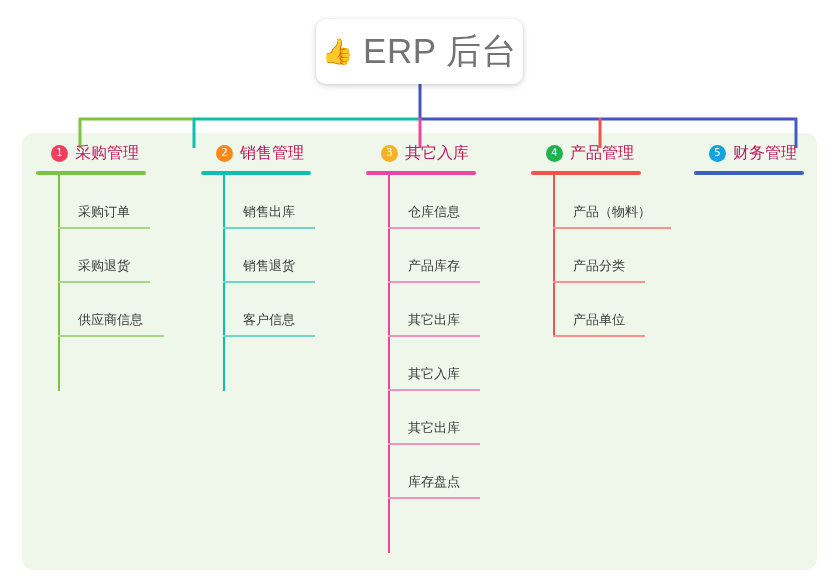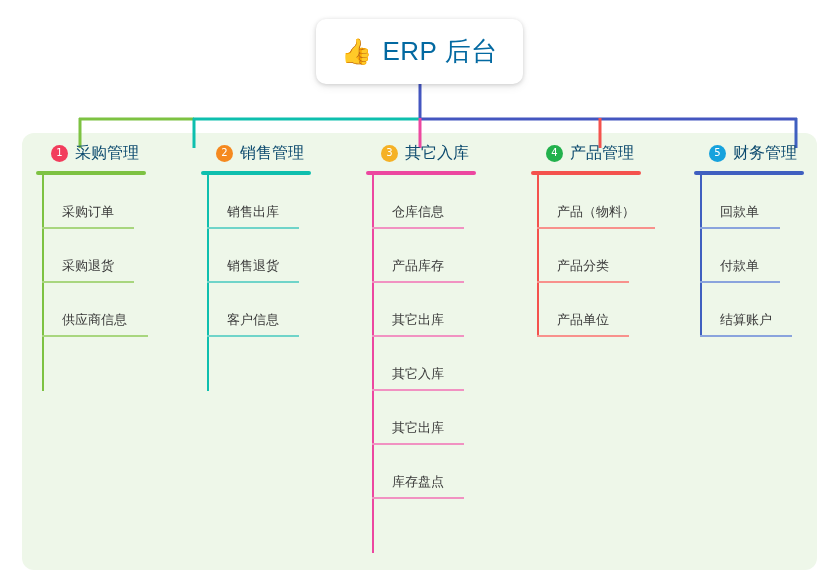--- a/index.html
+++ b/index.html
@@ -15,21 +15,21 @@
   
   #root-node{
     position:absolute;left:316px;top:19px;width:207px;height:65px;
     background:#ffffff;border-radius:10px;
     box-shadow:0 1px 4px rgba(0,0,0,.16),0 3px 10px rgba(0,0,0,.07);
     display:flex;align-items:center;justify-content:center;
     box-sizing:border-box;
   }
   #root-node .emoji{font-size:25px;line-height:1;margin-right:10px;
     font-family:"DejaVu Sans",sans-serif;}
-  #root-node .title{font-size:26px;color:#0369a1;letter-spacing:.5px;white-space:nowrap;}
+  #root-node .title{font-size:35px;color:#737373;letter-spacing:.5px;white-space:nowrap;}
 
   
   #connectors{position:absolute;left:0;top:0;width:839px;height:588px;pointer-events:none;}
 
   
   #canvas-panel{
     position:absolute;left:22px;top:133px;width:795px;height:437px;
     background:#eef7e9;border-radius:12px;
   }
 
@@ -38,24 +38,24 @@
   .col-head{
     position:relative;height:26px;display:flex;align-items:center;
     padding-left:15px;box-sizing:border-box;
   }
   .badge{
     width:17px;height:17px;border-radius:50%;
     display:inline-flex;align-items:center;justify-content:center;
     color:#fff;font-size:10px;line-height:1;margin-right:7px;flex:0 0 auto;
     font-family:"DejaVu Sans",sans-serif;
   }
-  .col-title{font-size:16px;color:#0c4a6e;white-space:nowrap;}
+  .col-title{font-size:16px;color:#be185d;white-space:nowrap;}
   .head-rule{height:4px;border-radius:2px;margin-top:5px;}
 
-  .items{position:relative;margin-left:6px;padding-top:0;}
+  .items{position:relative;margin-left:22px;padding-top:0;}
   .spine{position:absolute;left:0;top:0;width:2px;}
   .item{
     position:relative;height:54px;box-sizing:border-box;
     display:flex;align-items:flex-end;
   }
   .item-label{
     font-size:13px;color:#3a3a3a;white-space:nowrap;
     padding-left:20px;padding-bottom:8px;
   }
   .item-rule{position:absolute;left:0;bottom:0;height:2px;}
@@ -187,30 +187,15 @@
             <div class="item-rule" style="width: 92px; background: rgb(248, 145, 140);"></div>
           </div>
         </div>
       </div>
       <div class="column" style="left: 694px;">
         <div class="col-head">
           <span class="badge" style="background: rgb(22, 162, 221);">5</span>
           <span class="col-title">财务管理</span>
         </div>
         <div class="head-rule" style="width: 110px; background: rgb(63, 95, 192);"></div>
-        <div class="items">
-          <div class="spine" style="background: rgb(63, 95, 192); height: 162px;"></div>
-          <div class="item">
-            <span class="item-label">回款单</span>
-            <div class="item-rule" style="width: 80px; background: rgb(138, 163, 221);"></div>
-          </div>
-          <div class="item">
-            <span class="item-label">付款单</span>
-            <div class="item-rule" style="width: 80px; background: rgb(138, 163, 221);"></div>
-          </div>
-          <div class="item">
-            <span class="item-label">结算账户</span>
-            <div class="item-rule" style="width: 92px; background: rgb(138, 163, 221);"></div>
-          </div>
-        </div>
       </div>
     </div>
 </div>
 
 </body></html>

